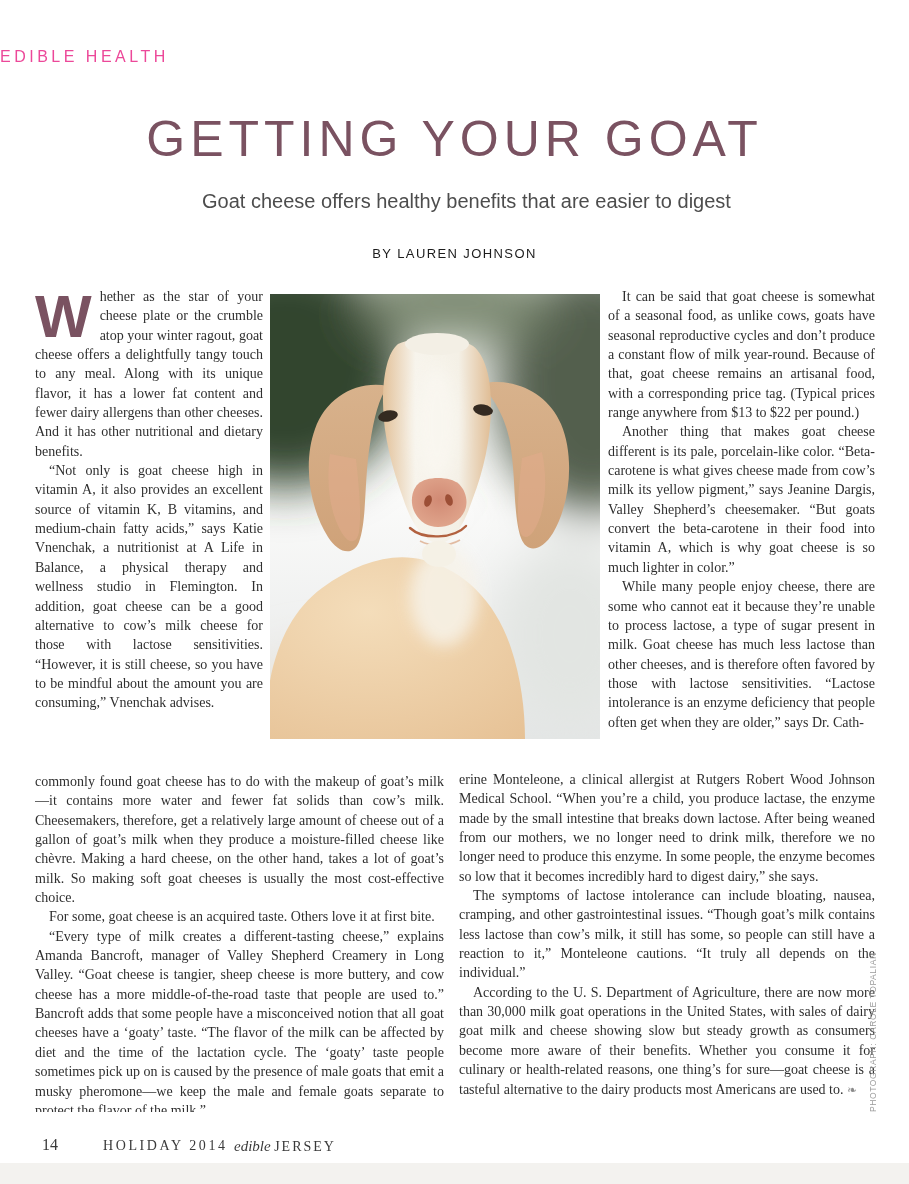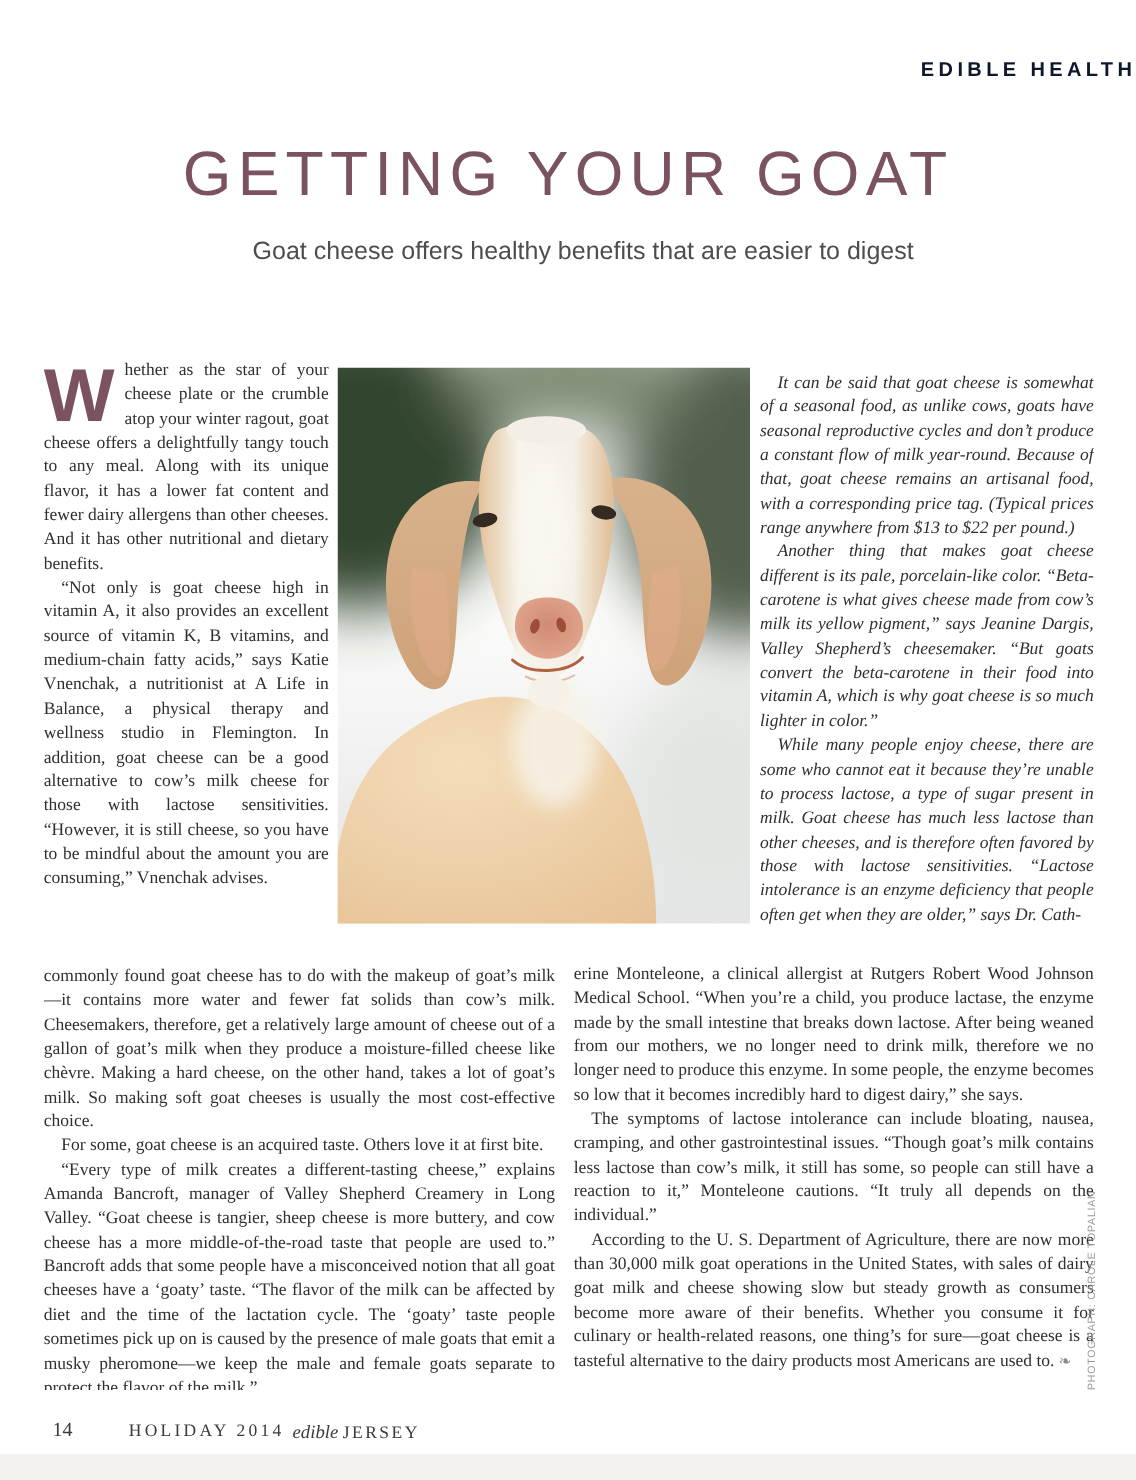--- a/index.html
+++ b/index.html
@@ -1,35 +1,35 @@
 <!DOCTYPE html>
 <html><head>
 <meta charset="utf-8">
 <style>
   html,body{margin:0;padding:0;background:#fff;}
   .page{position:relative;width:909px;height:1184px;background:#ffffff;overflow:hidden;
         font-family:"Liberation Serif", serif;color:#2f2f2f;}
   
-  .kicker{position:absolute;left:0;top:48px;width:909px;text-align:right;
+  .kicker{position:absolute;left:0;top:48px;width:909px;text-align:left;
           font-family:"Liberation Sans", sans-serif;font-size:16px;letter-spacing:3.5px;
-          color:#0f172a;font-weight:bold;}
+          color:#ec4899;}
   .title{position:absolute;left:0;top:110px;width:909px;text-align:center;
          font-family:"Liberation Sans", sans-serif;font-size:50px;letter-spacing:5px;
          color:#7a5261;font-weight:400;}
   .subtitle{position:absolute;left:12px;top:190px;width:909px;text-align:center;
             font-family:"Liberation Sans", sans-serif;font-size:20px;color:#4d4d4d;}
   .byline{position:absolute;left:0;top:246px;width:909px;text-align:center;
           font-family:"Liberation Sans", sans-serif;font-size:13px;letter-spacing:1.4px;
           color:#1c1c1c;}
   
   .col{position:absolute;font-size:14px;line-height:19.35px;text-align:justify;overflow:hidden;}
   .col p{margin:0;}
   .col p.ind{text-indent:14px;}
   .col-left-narrow{left:35px;top:287px;width:228px;height:486px;}
-  .col-right-narrow{left:608px;top:297px;width:267px;height:484px;font-style:italic;}
+  .col-right-narrow{left:608px;top:287px;width:267px;height:484px;}
   .col-left-wide{left:35px;top:772px;width:409px;height:340px;}
   .col-right-wide{left:459px;top:770px;width:416px;height:342px;}
   .dropcap{float:left;font-family:"Liberation Sans", sans-serif;font-weight:bold;
            font-size:60px;line-height:50px;color:#7a5261;margin:5px 8px 0 0;}
   .endmark{color:#8a8a8a;font-size:12px;letter-spacing:-1px;}
   
   .photo{position:absolute;left:270px;top:294px;width:330px;height:445px;overflow:hidden;}
   .photo svg{display:block;}
   .credit{position:absolute;left:868px;top:942px;height:170px;
           writing-mode:vertical-rl;transform:rotate(180deg);
@@ -45,20 +45,21 @@
   .bottom-strip{position:absolute;left:0;top:1163px;width:909px;height:21px;background:#f3f2ef;}
 </style>
 </head>
 <body>
 
 <div class="page">
 
   <div class="kicker">EDIBLE HEALTH</div>
   <div class="title">GETTING YOUR GOAT</div>
   <div class="subtitle">Goat cheese offers healthy benefits that are easier to digest</div>
+  <div class="byline">BY LAUREN JOHNSON</div>
 
   <div class="col col-left-narrow">
     <p><span class="dropcap">W</span><span>hether as the star of your cheese plate or the crumble atop your winter ragout, goat cheese offers a delightfully tangy touch to any meal. Along with its unique flavor, it has a lower fat content and fewer dairy allergens than other cheeses. And it has other nutritional and dietary benefits.</span></p>
     <p class="ind">“Not only is goat cheese high in vitamin A, it also provides an excellent source of vitamin K, B vitamins, and medium-chain fatty acids,” says Katie Vnenchak, a nutritionist at A Life in Balance, a physical therapy and wellness studio in Flemington. In addition, goat cheese can be a good alternative to cow’s milk cheese for those with lactose sensitivities. “However, it is still cheese, so you have to be mindful about the amount you are consuming,” Vnenchak advises.</p>
   </div>
 
   <div class="col col-right-narrow">
     <p class="ind">It can be said that goat cheese is somewhat of a seasonal food, as unlike cows, goats have seasonal reproductive cycles and don’t produce a constant flow of milk year-round. Because of that, goat cheese remains an artisanal food, with a corresponding price tag. (Typical prices range anywhere from $13 to $22 per pound.)</p>
     <p class="ind">Another thing that makes goat cheese different is its pale, porcelain-like color. “Beta-carotene is what gives cheese made from cow’s milk its yellow pigment,” says Jeanine Dargis, Valley Shepherd’s cheesemaker. “But goats convert the beta-carotene in their food into vitamin A, which is why goat cheese is so much lighter in color.”</p>
     <p class="ind">While many people enjoy cheese, there are some who cannot eat it because they’re unable to process lactose, a type of sugar present in milk. Goat cheese has much less lactose than other cheeses, and is therefore often favored by those with lactose sensitivities. “Lactose intolerance is an enzyme deficiency that people often get when they are older,” says Dr. Cath-</p>

